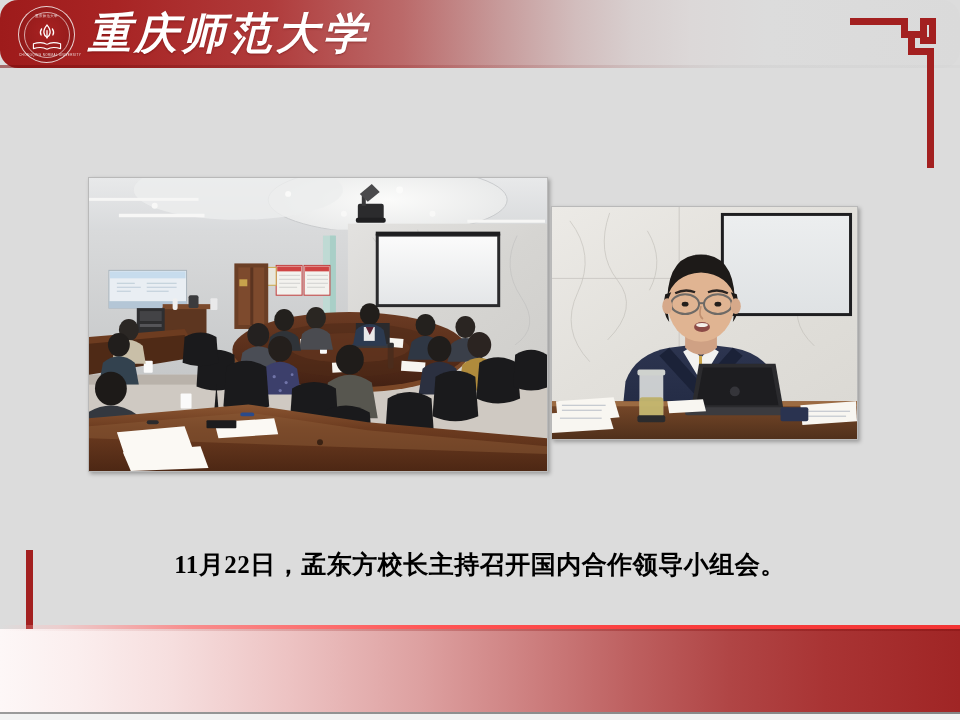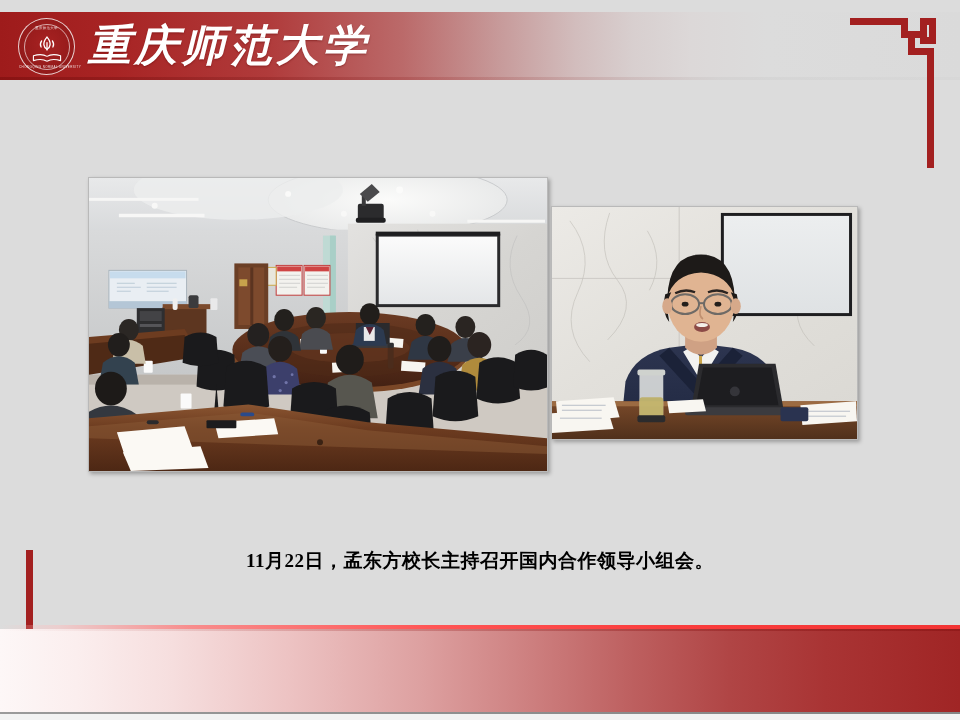--- a/index.html
+++ b/index.html
@@ -15,33 +15,34 @@
     position: relative;
     width: 960px;
     height: 720px;
     background: #dcdcdc;
     overflow: hidden;
   }
 
   
   .header-band {
     position: absolute;
-    left: 0; top: 12px;
+    left: 0; top: 0;
     width: 960px; height: 68px;
     background: linear-gradient(to right,
         #9e1b1b 0%,
         #a82424 12%,
         #b03b3b 28%,
         #bb6a6a 42%,
         #c79a9a 52%,
         #d2bdbd 60%,
         #d8cfcf 66%,
         #dcd8d8 72%,
         #dcdcdc 80%,
         #dadada 100%);
+    border-radius: 18px;
   }
   .header-band::after{
     content:"";
     position:absolute;
     left:0; bottom:0; width:100%; height:3px;
     background: linear-gradient(to right, rgba(120,12,12,.55) 0%, rgba(160,60,60,.30) 45%, rgba(190,190,190,.25) 75%, rgba(200,200,200,.15) 100%);
   }
 
   
   .seal {
@@ -121,21 +122,21 @@
   .photo svg { display: block; width: 100%; height: 100%; }
 
   
   .caption {
     position: absolute;
     left: 0; top: 548px;
     width: 960px;
     text-align: center;
     color: #000000;
     font-family: "Liberation Serif", "DejaVu Serif", serif;
-    font-size: 19px;
+    font-size: 25px;
     font-weight: 700;
     letter-spacing: .5px;
   }
 
   
   .footer-line {
     position: absolute;
     left: 0; top: 625px;
     width: 960px; height: 4px;
     background: linear-gradient(to right,

